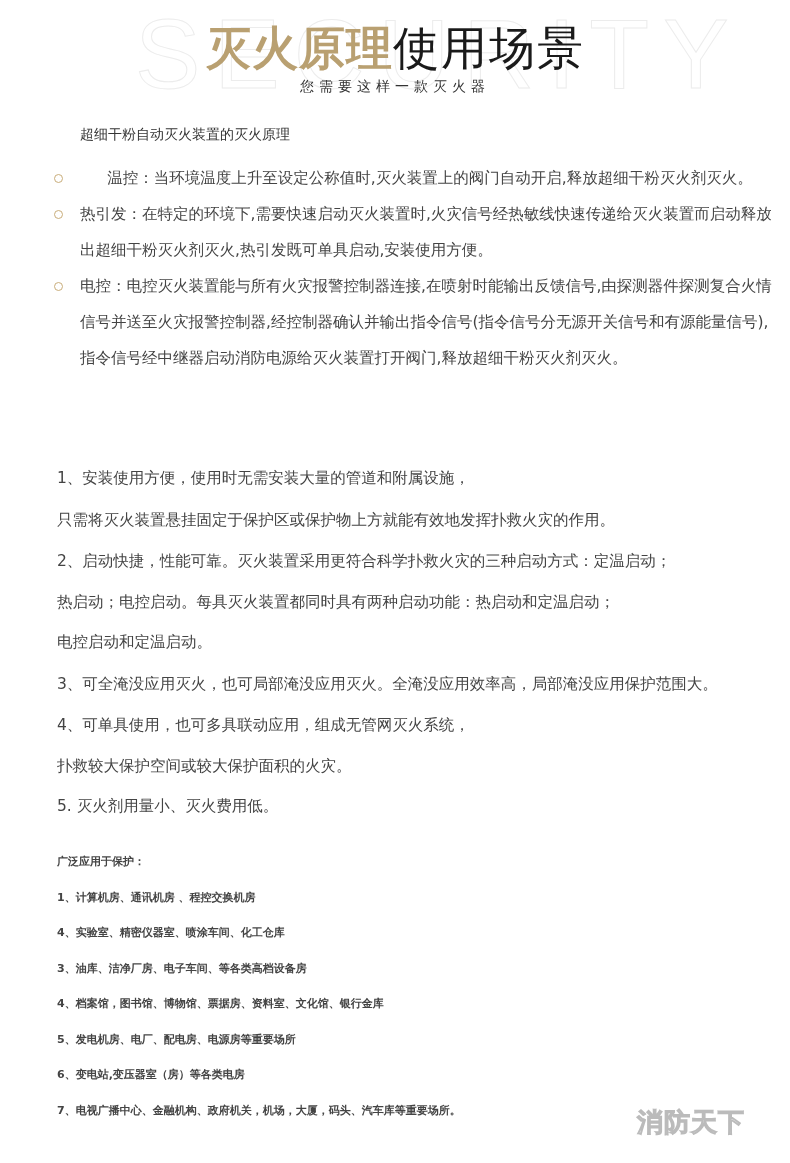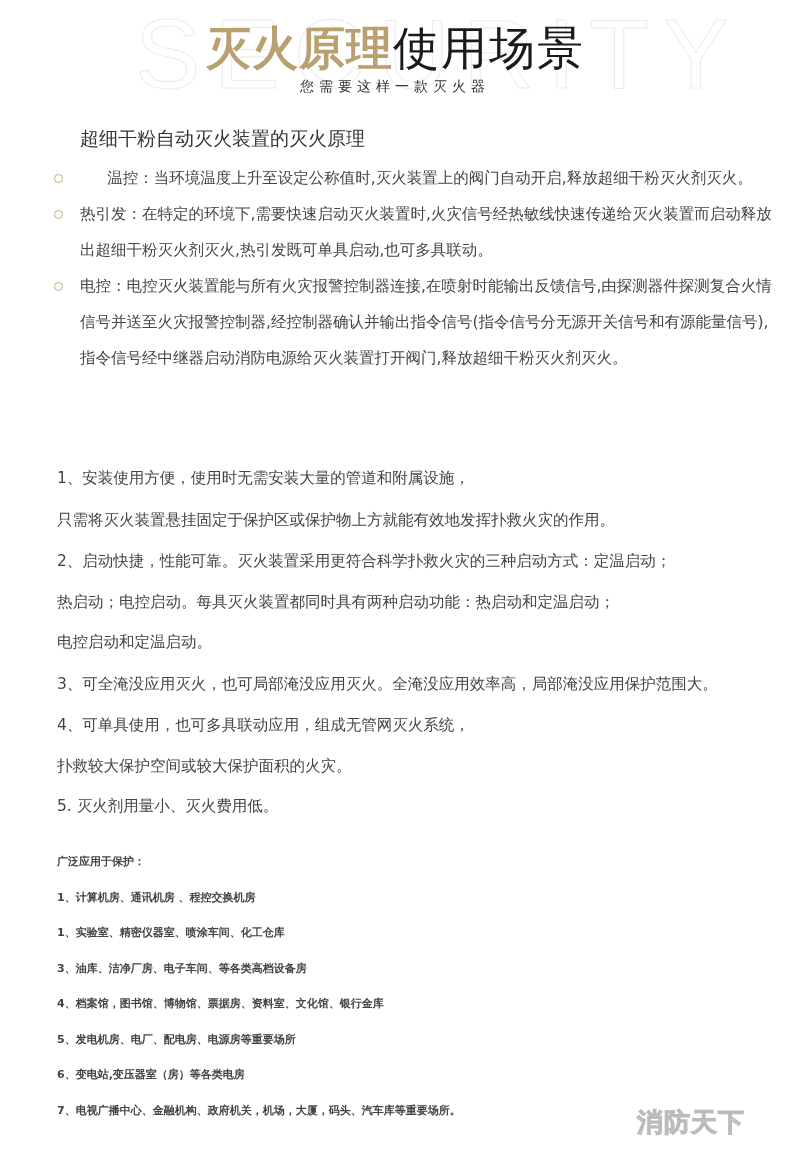--- a/index.html
+++ b/index.html
@@ -7,21 +7,21 @@
          font-family:"DejaVu Sans", "Liberation Sans", sans-serif; color:#333333; }
   .header { position:absolute; left:0; top:4px; width:790px; height:100px; }
   .bg-word { position:absolute; left:135px; top:-6px; font-size:98px; letter-spacing:14px;
              color:transparent; -webkit-text-stroke:1px #ececec; font-family:"Liberation Sans", sans-serif;
              font-weight:normal; white-space:nowrap; }
   .title-row { position:absolute; left:0; width:790px; top:14px; text-align:center; white-space:nowrap; }
   .title-gold { font-size:46px; font-weight:bold; color:#b9a071; letter-spacing:1px; }
   .title-dark { font-size:46px; font-weight:normal; color:#1a1a1a; letter-spacing:2px; }
   .subtitle { position:absolute; left:0; width:790px; top:74px; text-align:center; font-size:14px;
               letter-spacing:5px; color:#333; }
-  .section-title { position:absolute; left:80px; top:126px; font-size:19px; color:#333; }
+  .section-title { position:absolute; left:80px; top:126px; font-size:14px; color:#333; }
   .bullets { position:absolute; left:50px; top:160px; width:730px; }
   .bullet { position:relative; padding-left:30px; font-size:15.5px; line-height:36px; color:#444; }
   .bullet .dot { position:absolute; left:4px; top:14px; width:7px; height:7px; border:1px solid #c9ad7a;
                  border-radius:50%; }
   .para { position:absolute; left:57px; width:730px; font-size:15.5px; line-height:20px; color:#444; white-space:nowrap; }
   .apps { position:absolute; left:57px; top:852px; width:730px; }
   .apps .line { font-size:11px; height:35.5px; line-height:20px; color:#444; white-space:nowrap;font-weight:bold; }
   .watermark { position:absolute; left:637px; top:1105px; font-size:26px; font-weight:bold; color:transparent;
                -webkit-text-stroke:1px #bbbbbb; letter-spacing:1px; }
 </style>
@@ -38,21 +38,21 @@
 
 <div class="section-title">超细干粉自动灭火装置的灭火原理</div>
 
 <div class="bullets">
   <div class="bullet" style="width:700px;text-align:center;">
     <span class="dot"></span>
     <span>温控：当环境温度上升至设定公称值时,灭火装置上的阀门自动开启,释放超细干粉灭火剂灭火。</span>
   </div>
   <div class="bullet" style="width:700px;">
     <span class="dot"></span>
-    <span>热引发：在特定的环境下,需要快速启动灭火装置时,火灾信号经热敏线快速传递给灭火装置而启动释放出超细干粉灭火剂灭火,热引发既可单具启动,也可多具联动。</span>
+    <span>热引发：在特定的环境下,需要快速启动灭火装置时,火灾信号经热敏线快速传递给灭火装置而启动释放出超细干粉灭火剂灭火,热引发既可单具启动,安装使用方便。</span>
   </div>
   <div class="bullet" style="width:700px;">
     <span class="dot"></span>
     <span>电控：电控灭火装置能与所有火灾报警控制器连接,在喷射时能输出反馈信号,由探测器件探测复合火情信号并送至火灾报警控制器,经控制器确认并输出指令信号(指令信号分无源开关信号和有源能量信号),指令信号经中继器启动消防电源给灭火装置打开阀门,释放超细干粉灭火剂灭火。</span>
   </div>
 </div>
 
 <div>
   <div class="para" style="top:468px;">1、安装使用方便，使用时无需安装大量的管道和附属设施，</div>
   <div class="para" style="top:510px;">只需将灭火装置悬挂固定于保护区或保护物上方就能有效地发挥扑救火灾的作用。</div>
@@ -61,21 +61,21 @@
   <div class="para" style="top:632px;">电控启动和定温启动。</div>
   <div class="para" style="top:674px;">3、可全淹没应用灭火，也可局部淹没应用灭火。全淹没应用效率高，局部淹没应用保护范围大。</div>
   <div class="para" style="top:715px;">4、可单具使用，也可多具联动应用，组成无管网灭火系统，</div>
   <div class="para" style="top:756px;">扑救较大保护空间或较大保护面积的火灾。</div>
   <div class="para" style="top:796px;">5. 灭火剂用量小、灭火费用低。</div>
 </div>
 
 <div class="apps">
   <div class="line">广泛应用于保护：</div>
   <div class="line">1、计算机房、通讯机房 、程控交换机房</div>
-  <div class="line">1、实验室、精密仪器室、喷涂车间、化工仓库</div>
+  <div class="line">4、实验室、精密仪器室、喷涂车间、化工仓库</div>
   <div class="line">3、油库、洁净厂房、电子车间、等各类高档设备房</div>
   <div class="line">4、档案馆，图书馆、博物馆、票据房、资料室、文化馆、银行金库</div>
   <div class="line">5、发电机房、电厂、配电房、电源房等重要场所</div>
   <div class="line">6、变电站,变压器室（房）等各类电房</div>
   <div class="line">7、电视广播中心、金融机构、政府机关，机场，大厦，码头、汽车库等重要场所。</div>
 </div>
 
 <div class="watermark">消防天下</div>
 
 </body></html>

